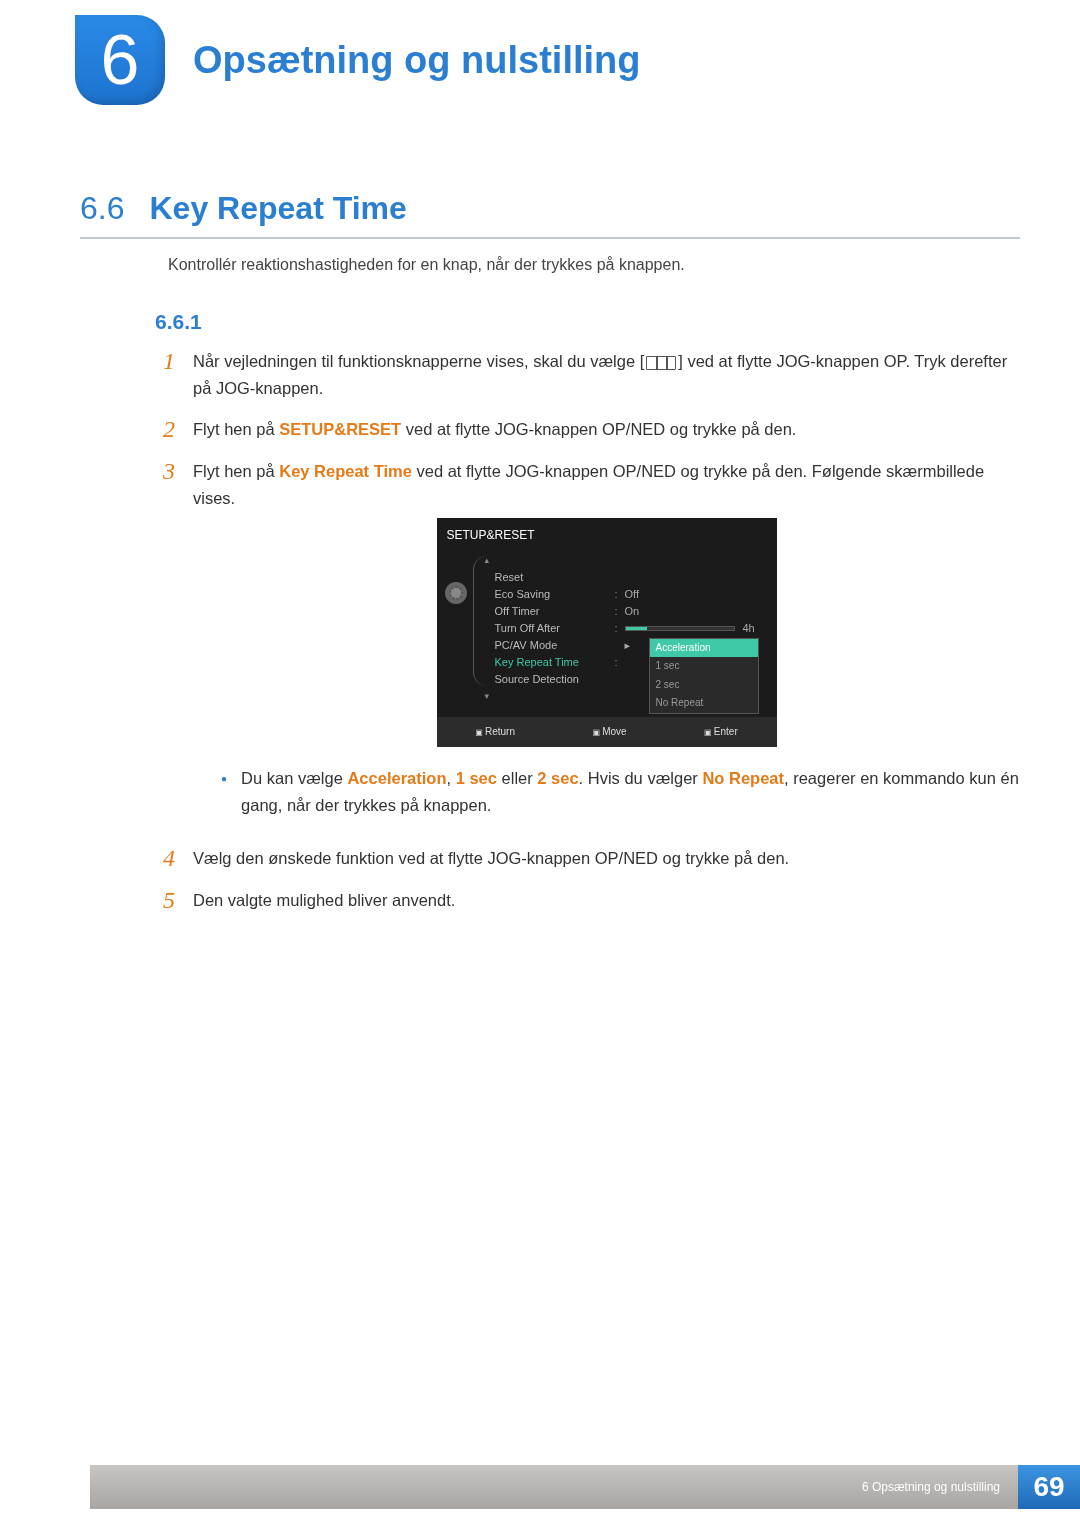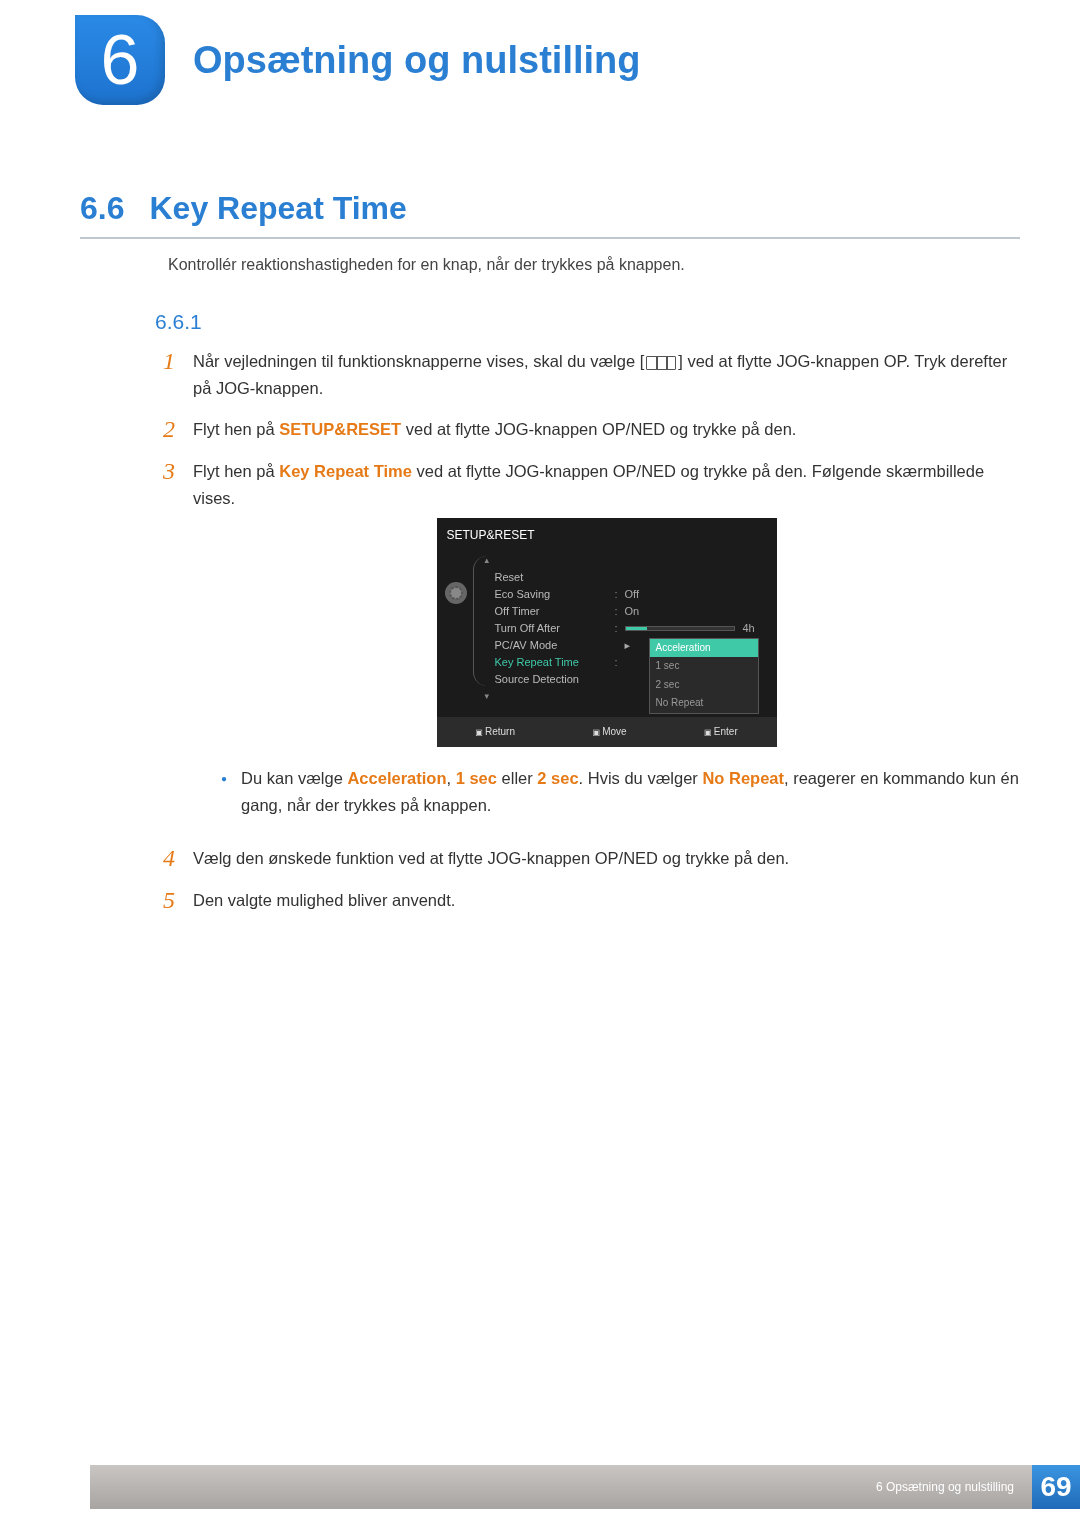--- a/index.html
+++ b/index.html
@@ -34,32 +34,32 @@
   }
   .section-row {
     position: absolute;
     left: 80px; right: 60px;
     top: 190px;
     border-bottom: 2px solid #bfc8d0;
     padding-bottom: 10px;
     display: flex;
     gap: 25px;
   }
-  .section-num { color:#2a7fd3; font-size:32px; font-weight:bold;}
+  .section-num { color:#2a7fd3; font-size:32px; font-weight:normal;}
   .section-title { color:#2a7fd3; font-size:32px; font-weight:bold;}
   .intro {
     position: absolute;
     left: 168px; top: 256px;
     font-size: 16px; color:#444;
   }
   .subsection-row {
     position: absolute;
     left: 155px; top: 310px;
     display:flex; gap:36px;
-    color:#2a7fd3; font-size:21px; font-weight:normal;
+    color:#2a7fd3; font-size:21px; font-weight:bold;
   }
   .steps {
     position: absolute;
     left: 155px; right: 60px; top: 348px;
     font-size: 16.5px; color:#333;
   }
   .step { display:flex; gap:18px; margin-bottom: 14px; }
   .step .num { color:#e67a17; font-style:italic; font-size:24px; font-family: Georgia, serif; width:20px; text-align:right;}
   .step .body { flex:1; line-height:1.65; }
   .bold-orange { color:#e67a17; font-weight:bold; }
@@ -127,21 +127,21 @@
     position:absolute; left:90px; right:0; bottom:18px; height:44px;
     display:flex; align-items:stretch;
   }
   .footer-bar .crumb{
     flex:1;
     background: linear-gradient(180deg,#c9c5c3 0%, #a8a4a1 100%);
     display:flex; align-items:center; justify-content:flex-end;
     padding-right:18px; color:#fff; font-size:12px;
   }
   .footer-bar .pagenum{
-    width:48px;
+    width:62px;
     background: linear-gradient(180deg,#3b95e1 0%, #1f6ab8 100%);
     color:#fff; font-size:28px; font-weight:bold;
     display:flex; align-items:center; justify-content:center;
   }
 </style>
 </head>
 <body>
 
 <div class="chapter-header">
   <div class="chapter-badge">6</div>

